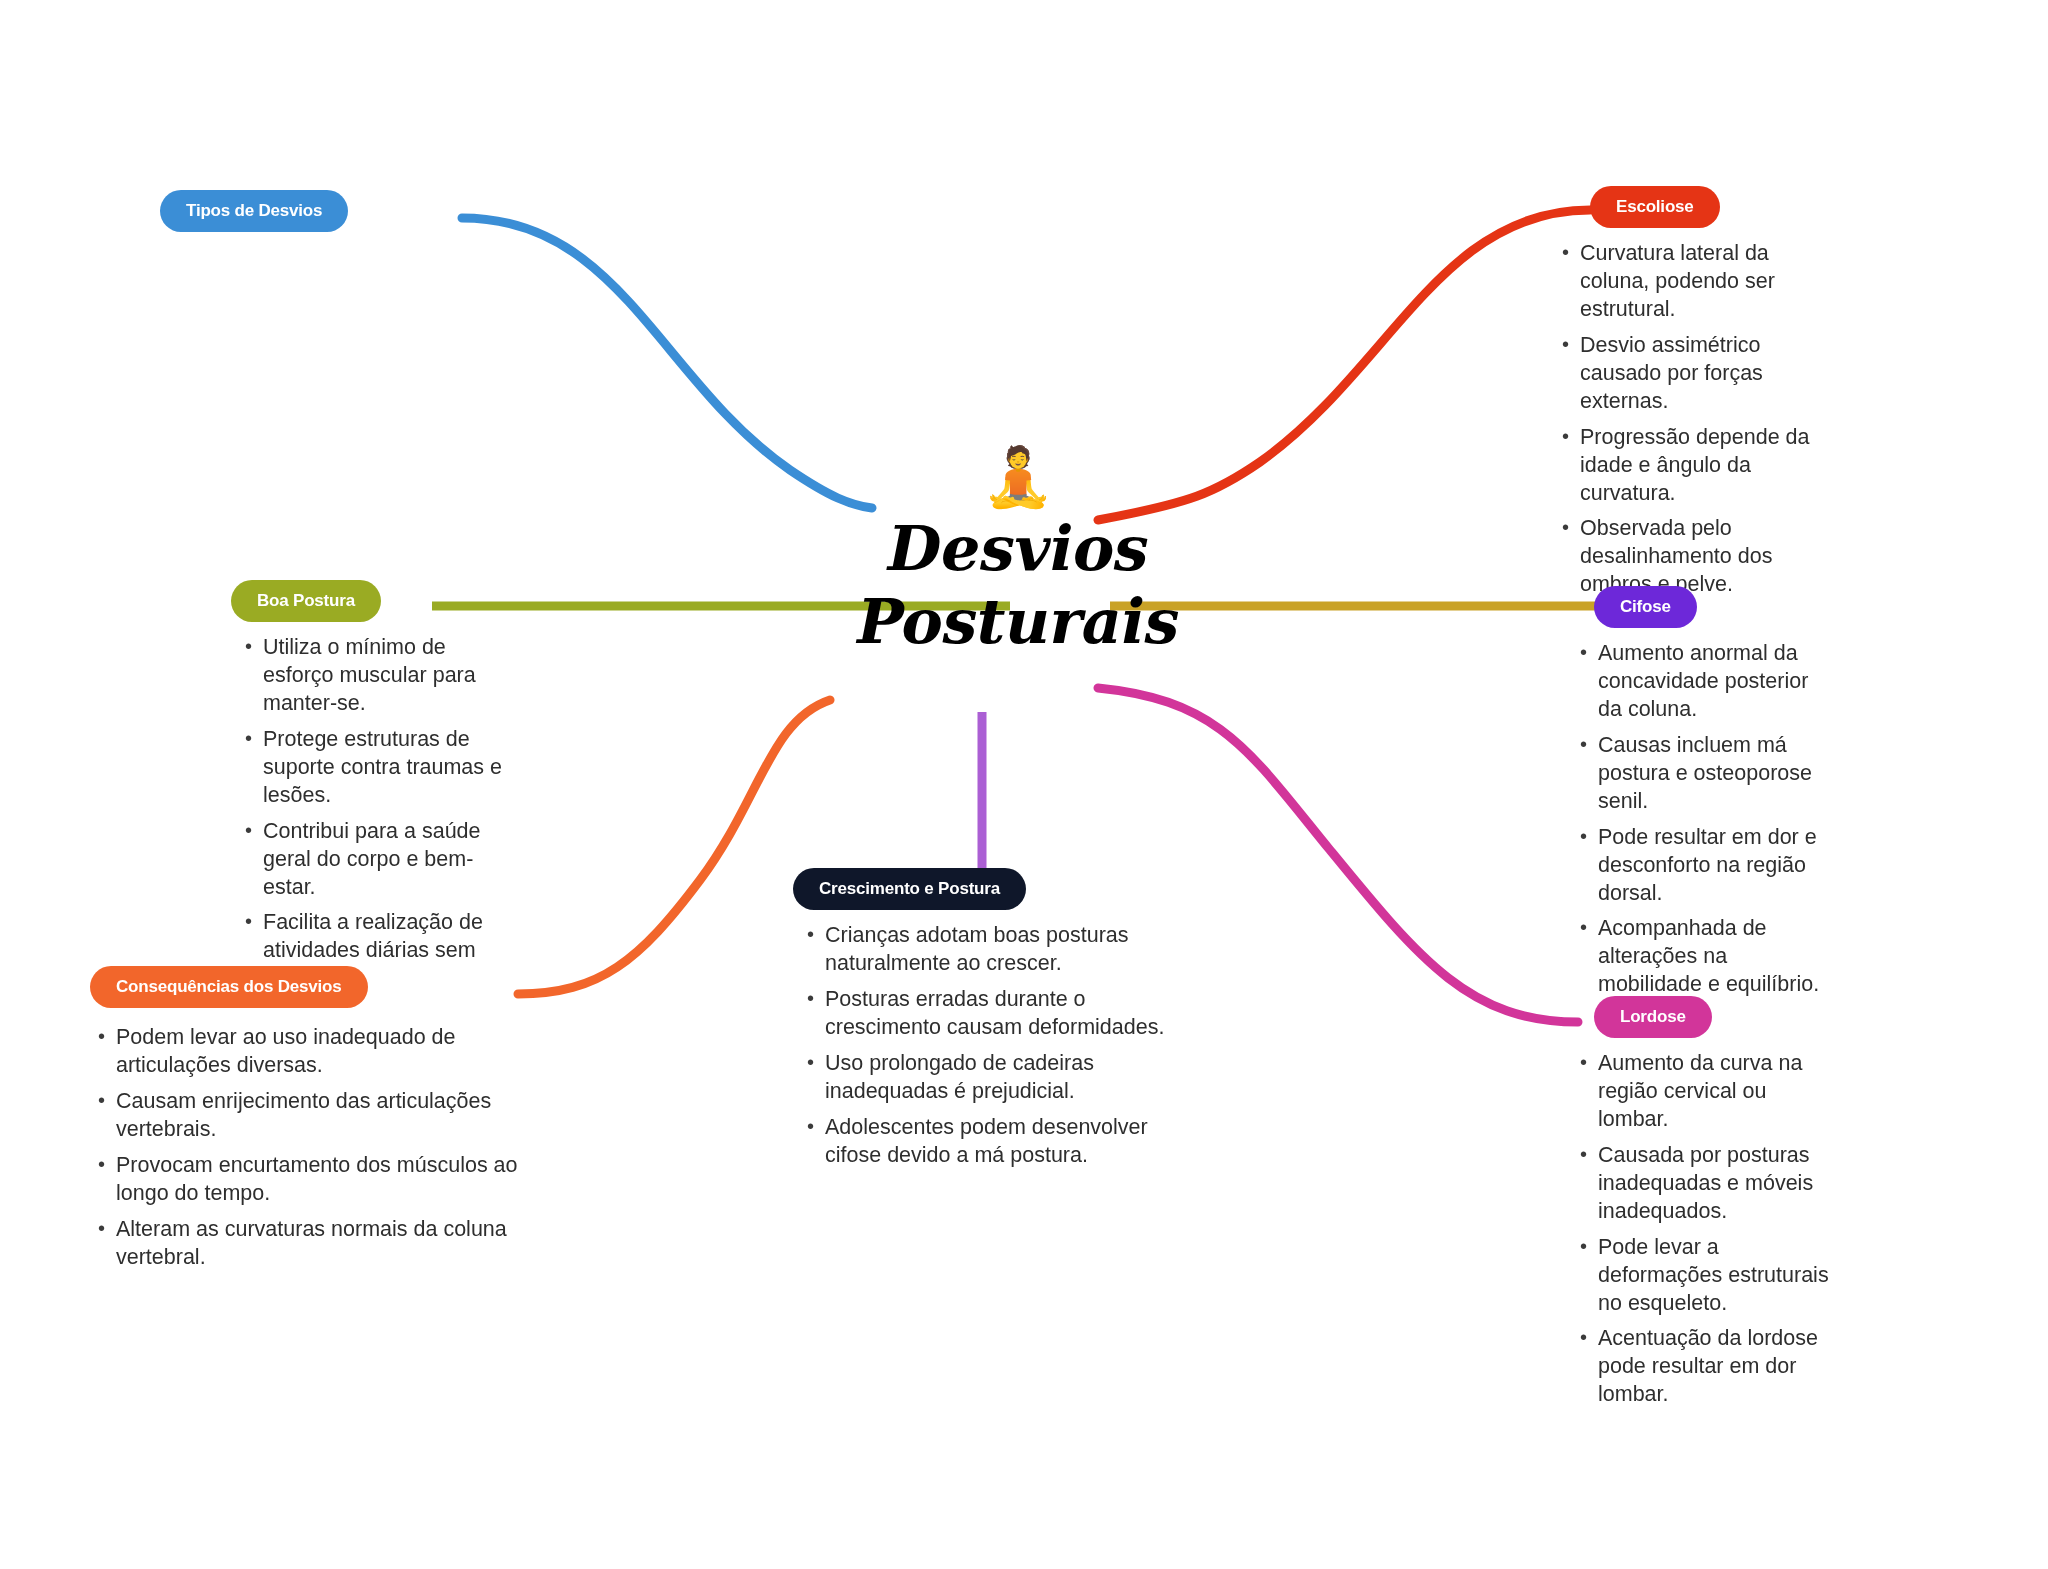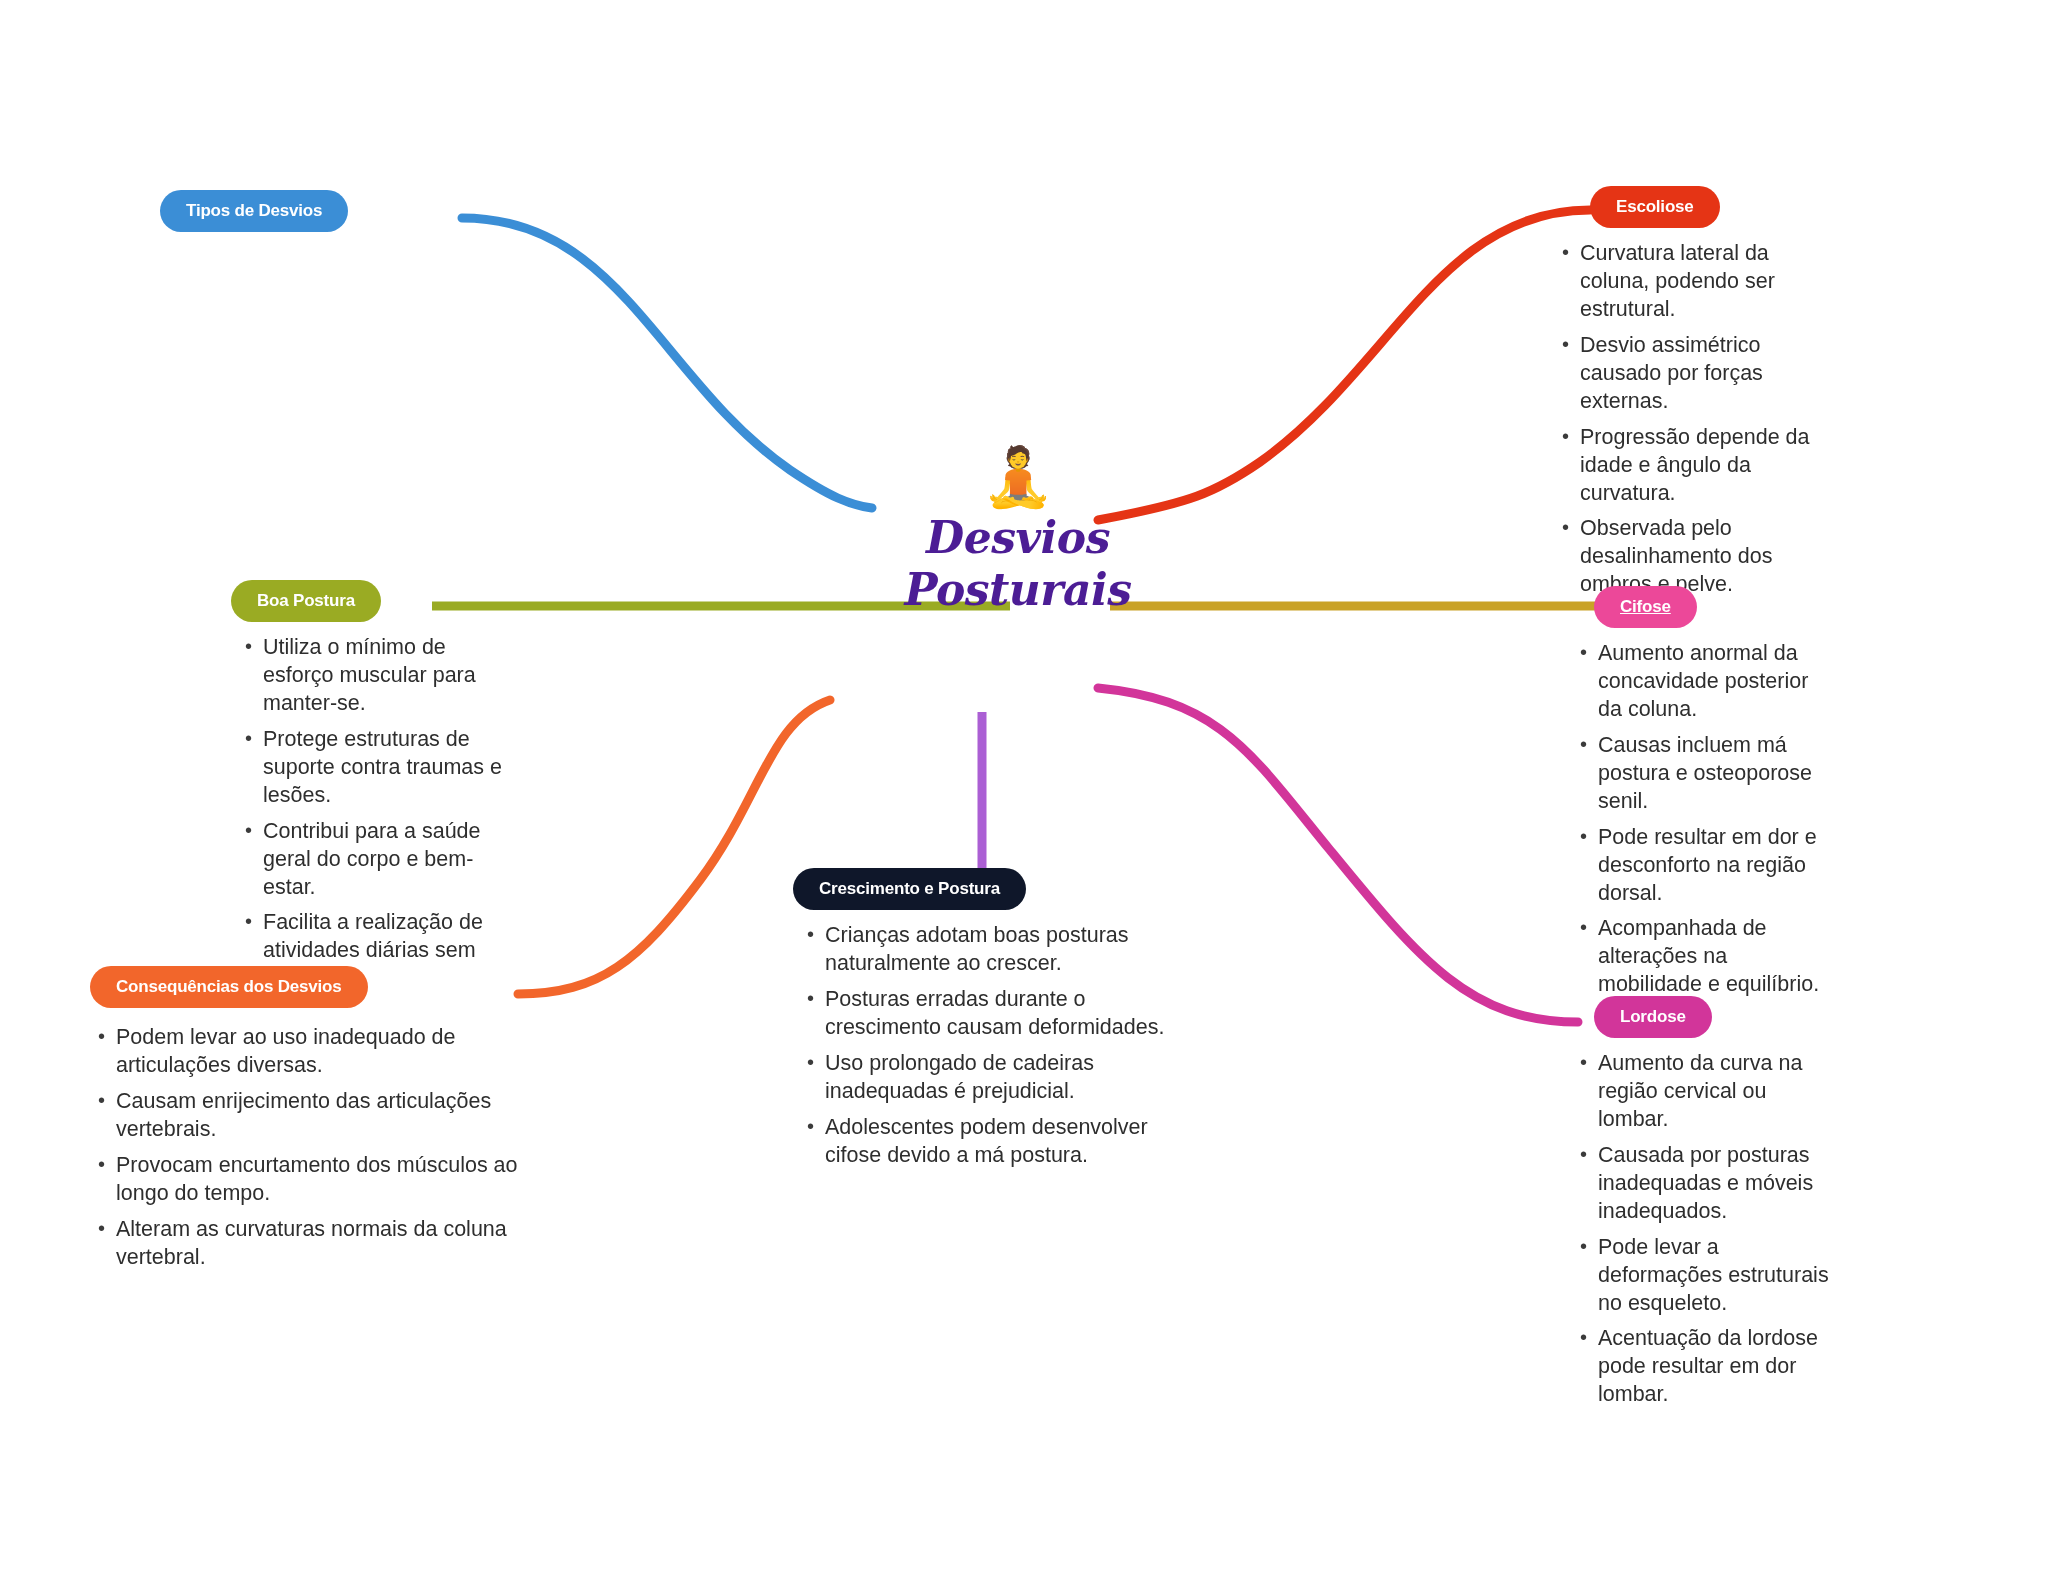--- a/index.html
+++ b/index.html
@@ -36,23 +36,23 @@
     font-size: 58px;
     line-height: 1;
     display: block;
     margin-bottom: 6px;
     user-select: none;
   }
   .hub-title {
     font-family: "DejaVu Serif", serif;
     font-style: italic;
     font-weight: 700;
-    font-size: 44px;
+    font-size: 62px;
     line-height: 1.18;
-    color: #4c1d95;
+    color: #000000;
     letter-spacing: -0.5px;
     text-align: center;
   }
   .hub-title .l2 { display: block; }
 
   
   .branch { position: absolute; z-index: 4; }
 
   .pill {
     display: inline-block;
@@ -170,21 +170,21 @@
     <ul class="points">
       <li>Utiliza o mínimo de esforço muscular para manter-se.</li>
       <li>Protege estruturas de suporte contra traumas e lesões.</li>
       <li>Contribui para a saúde geral do corpo e bem-estar.</li>
       <li>Facilita a realização de atividades diárias sem dor.</li>
     </ul>
   </div>
 
   <div class="branch" id="b-cifose">
     <div class="pill-row right">
-      <span class="pill" style="background: #ec4899; text-decoration: underline;">Cifose</span>
+      <span class="pill" style="background: #6d28d9;">Cifose</span>
     </div>
     <ul class="points">
       <li>Aumento anormal da concavidade posterior da coluna.</li>
       <li>Causas incluem má postura e osteoporose senil.</li>
       <li>Pode resultar em dor e desconforto na região dorsal.</li>
       <li>Acompanhada de alterações na mobilidade e equilíbrio.</li>
     </ul>
   </div>
 
   <div class="branch" id="b-conseq">

